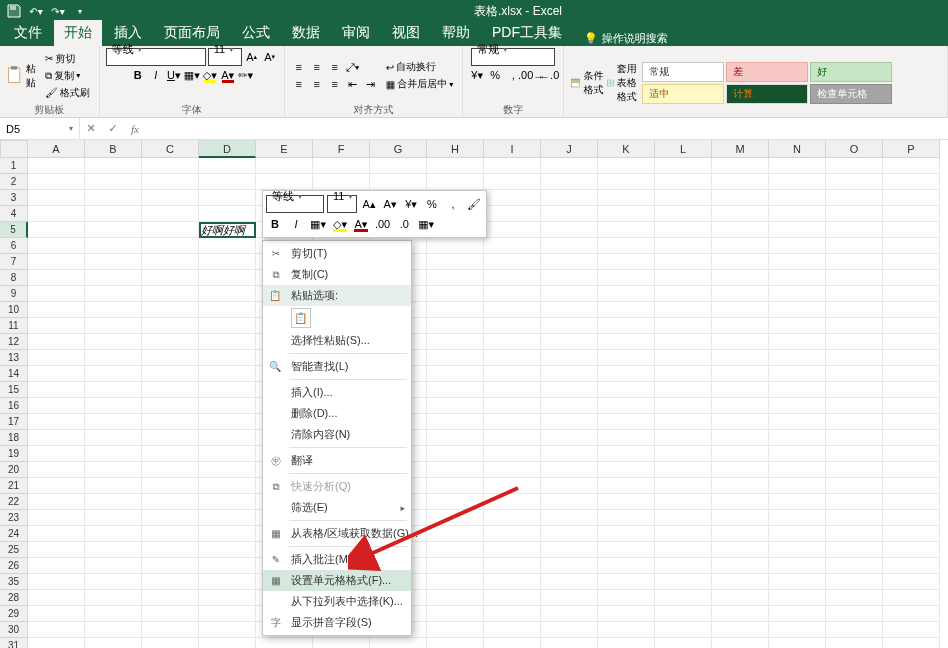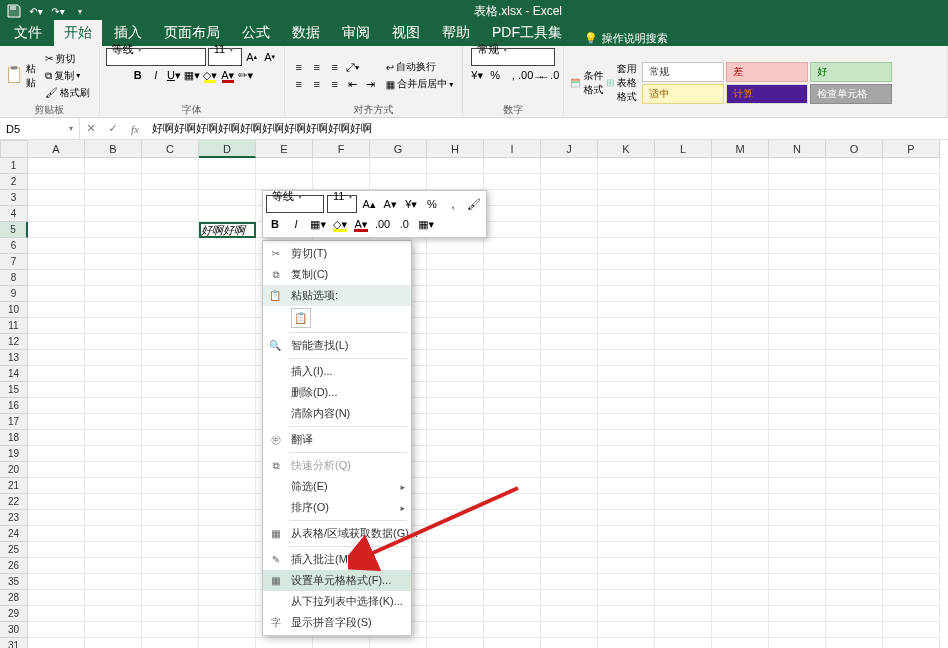--- a/index.html
+++ b/index.html
@@ -231,34 +231,33 @@
             <line x1="3" y1="12" x2="17" y2="12" stroke="#4a8"></line>
             <line x1="10" y1="3" x2="10" y2="17" stroke="#4a8"></line>
           </svg>
         <span>套用表格格式</span>
       </div>
       <div class="swatch-board" id="swatches" style="grid-template-columns:repeat(3,82px);">
           <div class="swatch" style="background: rgb(255, 255, 255); border-color: rgb(198, 198, 198); color: rgb(51, 51, 51);">常规</div>
           <div class="swatch" style="background: rgb(248, 200, 196); border-color: rgb(232, 168, 164); color: rgb(156, 0, 6);">差</div>
           <div class="swatch" style="background: rgb(198, 230, 198); border-color: rgb(166, 198, 166); color: rgb(0, 97, 0);">好</div>
           <div class="swatch" style="background: #fef9c3; border-color: rgb(230, 212, 136); color: rgb(156, 87, 0);">适中</div>
-          <div class="swatch" style="background: #4c1d95; border-color: rgb(217, 217, 217); color: rgb(250, 125, 0);">计算</div>
+          <div class="swatch" style="background: #14532d; border-color: rgb(217, 217, 217); color: rgb(250, 125, 0);">计算</div>
           <div class="swatch" style="background: rgb(165, 165, 165); border-color: rgb(140, 140, 140); color: rgb(255, 255, 255);">检查单元格</div>
         </div>
     </div>
   </div>
 </div>
 
 <div class="namebar">
   <div class="name-box">D5</div>
   <div class="fx-row">
     <div class="fx-btn">✕</div>
     <div class="fx-btn">✓</div>
     <div class="fx-btn fx">fx</div>
-    <div class="formula-input">好啊好啊好啊好啊好啊好啊好啊好啊好啊好啊</div>
   </div>
 </div>
 
 <div class="grid-wrap">
   <div class="corner"></div>
   <div class="col-headers" id="col-headers">
       <div class="ch">A</div>
       <div class="ch">B</div>
       <div class="ch">C</div>
       <div class="ch sel">D</div>
@@ -909,20 +908,23 @@
       <span class="ctx-ico">⧉</span>
       <span>复制(C)</span>
     </div>
     <div class="ctx-item hover">
       <span class="ctx-ico">📋</span>
       <span>粘贴选项:</span>
     </div>
     <div class="ctx-paste-opt">
       <div class="paste-box">📋</div>
     </div>
+    <div class="ctx-item">
+      <span>选择性粘贴(S)...</span>
+    </div>
     <div class="ctx-sep"></div>
     <div class="ctx-item">
       <span class="ctx-ico">🔍</span>
       <span>智能查找(L)</span>
     </div>
     <div class="ctx-sep"></div>
     <div class="ctx-item">
       <span>插入(I)...</span>
     </div>
     <div class="ctx-item">
@@ -936,23 +938,20 @@
       <span class="ctx-ico">㊥</span>
       <span>翻译</span>
     </div>
     <div class="ctx-sep"></div>
     <div class="ctx-item disabled">
       <span class="ctx-ico">⧉</span>
       <span>快速分析(Q)</span>
     </div>
     <div class="ctx-item ctx-arrow">
       <span>筛选(E)</span>
-    </div>
-    <div class="ctx-item ctx-arrow">
-      <span>排序(O)</span>
     </div>
     <div class="ctx-sep"></div>
     <div class="ctx-item">
       <span class="ctx-ico">▦</span>
       <span>从表格/区域获取数据(G)...</span>
     </div>
     <div class="ctx-sep"></div>
     <div class="ctx-item">
       <span class="ctx-ico">✎</span>
       <span>插入批注(M)</span>

